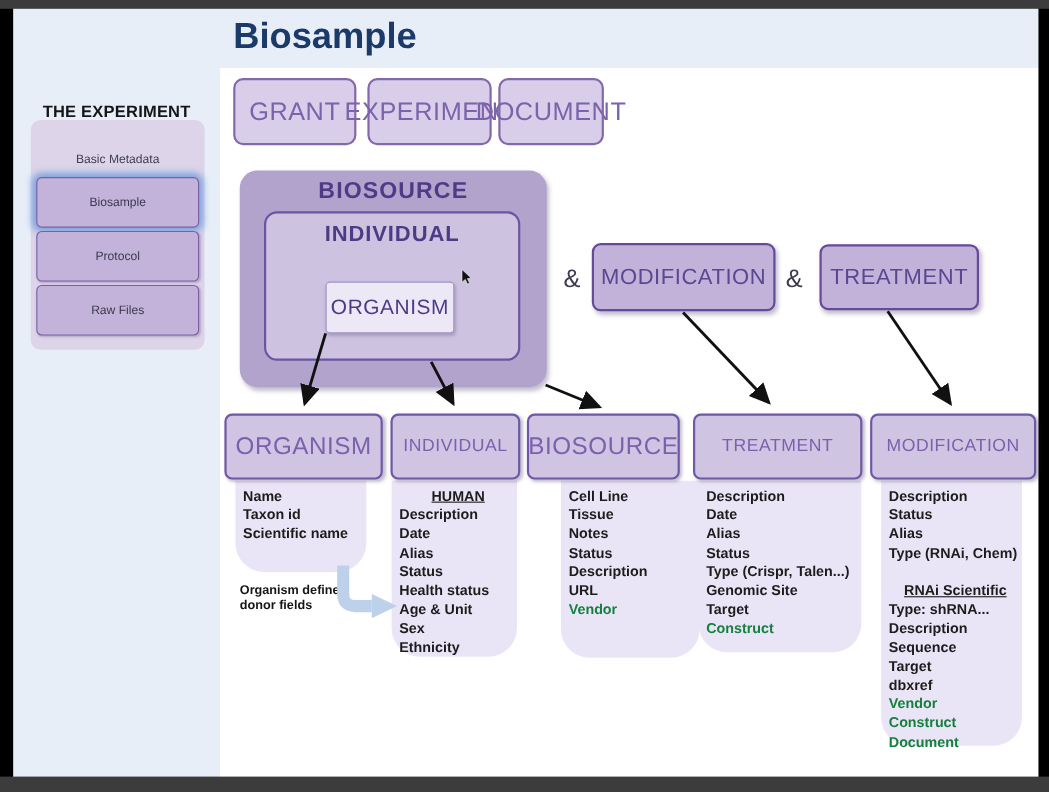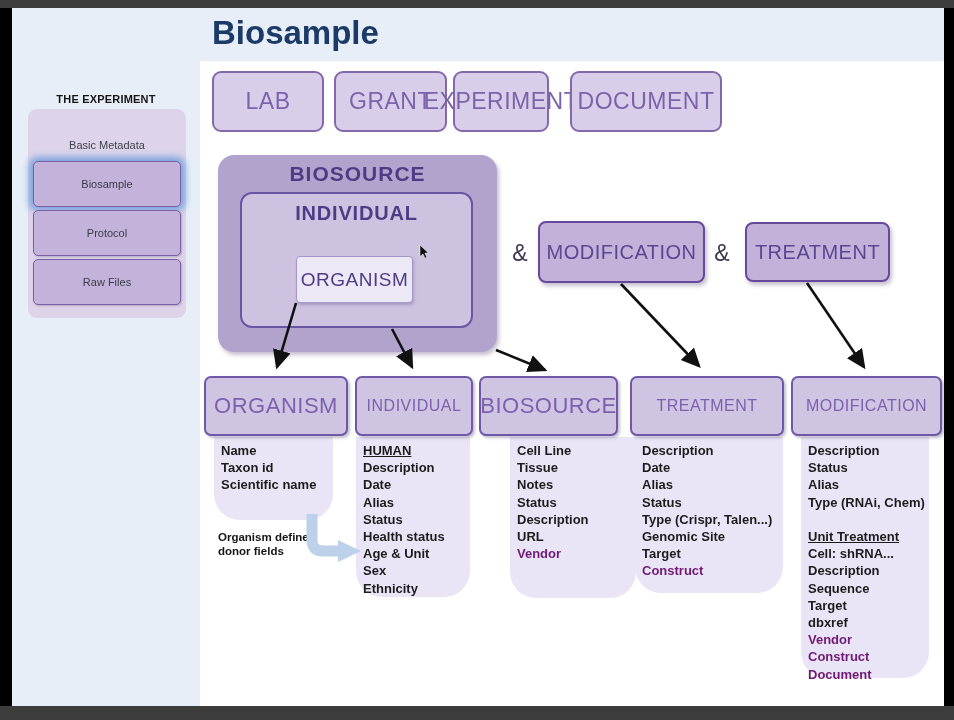--- a/index.html
+++ b/index.html
@@ -11,21 +11,21 @@
   .strip.right { left:944px; width:10px; }
 
   .sidebar-bg { position:absolute; left:12px; top:8px; width:188px; height:698px; background:#e7eef8; }
   .band       { position:absolute; left:200px; top:8px; width:744px; height:53px; background:#e7eef8; }
   .main-bg    { position:absolute; left:200px; top:61px; width:744px; height:645px; background:#ffffff; }
 
   .page-title { position:absolute; left:212px; top:14px; font-size:33px; font-weight:700; color:#1b3a67; }
 
   
   .sidebar-heading { position:absolute; left:30px; top:93px; width:152px; text-align:center;
-                     font-size:11px; font-weight:700; color:#151515; letter-spacing:.2px; }
+                     font-size:15px; font-weight:700; color:#151515; letter-spacing:.2px; }
   .sidebar-panel { position:absolute; left:28px; top:109px; width:158px; height:209px;
                    background:#ddd4e9; border-radius:9px; }
   .group-label { margin:29px auto 0; width:80px; text-align:center; font-size:11px;
                  color:#40404e; line-height:14px; }
   .sidebar-items { position:absolute; top:52px; left:5px; right:5px;
                    display:flex; flex-direction:column; gap:3px; }
   .side-box { height:46px; background:#c3b2d9; border:1.6px solid #7a5fa5; border-radius:5px;
               display:flex; align-items:center; justify-content:center;
               font-size:11px; color:#3a3a4c; box-shadow:1px 1px 2px rgba(60,40,90,.25); }
   .side-box.selected { box-shadow:0 0 7px 3.5px #7ba3de; }
@@ -83,22 +83,22 @@
 
   .col-panel { position:absolute; top:437px; background:#eae5f6; border-radius:0 0 26px 26px;
                padding:5px 0 0 7px; font-size:13px; font-weight:600; line-height:17.2px;
                color:#1c1c1c; z-index:1; }
   #panel-organism     { left:214px; width:119px; height:83px; }
   #panel-individual   { left:356px; width:114px; height:160px; }
   #panel-biosource    { left:510px; width:126px; height:161px; }
   #panel-treatment    { left:635px; width:148px; height:156px; }
   #panel-modification { left:801px; width:128px; height:241px; }
   .attr { white-space:nowrap; }
-  .attr.muted { color:#701a75; }
-  .attr.underline { text-decoration:underline; }
+  .attr.muted { color:#15803d; }
+  .attr.underline { text-decoration:underline;text-align:center; }
   .attr.blank { height:17.2px; }
 
   .note { position:absolute; left:218px; top:531px; width:102px;
           font-size:11.5px; font-weight:700; color:#161616; line-height:13.5px; }
 
   svg.overlay { position:absolute; left:0; top:0; pointer-events:none; z-index:3; }
 </style>
 </head>
 <body>
 
@@ -117,21 +117,20 @@
     <div class="sidebar-items">
 
     <div class="side-box selected">Biosample</div>
         <div class="side-box">Protocol</div>
         <div class="side-box">Raw Files</div>
       </div>
   </div>
 
   <div class="layer" id="top-row">
 
-  <div class="top-box">LAB</div>
       <div class="top-box">GRANT</div>
       <div class="top-box">EXPERIMENT</div>
       <div class="top-box">DOCUMENT</div>
     </div>
 
   <div class="bio-container">
     <div class="bio-container-label">BIOSOURCE</div>
   </div>
   <div class="individual-box">
     <div class="individual-label">INDIVIDUAL</div>
@@ -191,22 +190,22 @@
     </div>
 
   <div class="col-head" id="head-modification">MODIFICATION</div>
   <div class="col-panel" id="panel-modification">
 
   <div class="attr">Description</div>
       <div class="attr">Status</div>
       <div class="attr">Alias</div>
       <div class="attr">Type (RNAi, Chem)</div>
       <div class="attr blank"></div>
-      <div class="attr underline">Unit Treatment</div>
-      <div class="attr">Cell: shRNA...</div>
+      <div class="attr underline">RNAi Scientific</div>
+      <div class="attr">Type: shRNA...</div>
       <div class="attr">Description</div>
       <div class="attr">Sequence</div>
       <div class="attr">Target</div>
       <div class="attr">dbxref</div>
       <div class="attr muted">Vendor</div>
       <div class="attr muted">Construct</div>
       <div class="attr muted">Document</div>
     </div>
 
   <div class="note">Organism defines donor fields</div>

